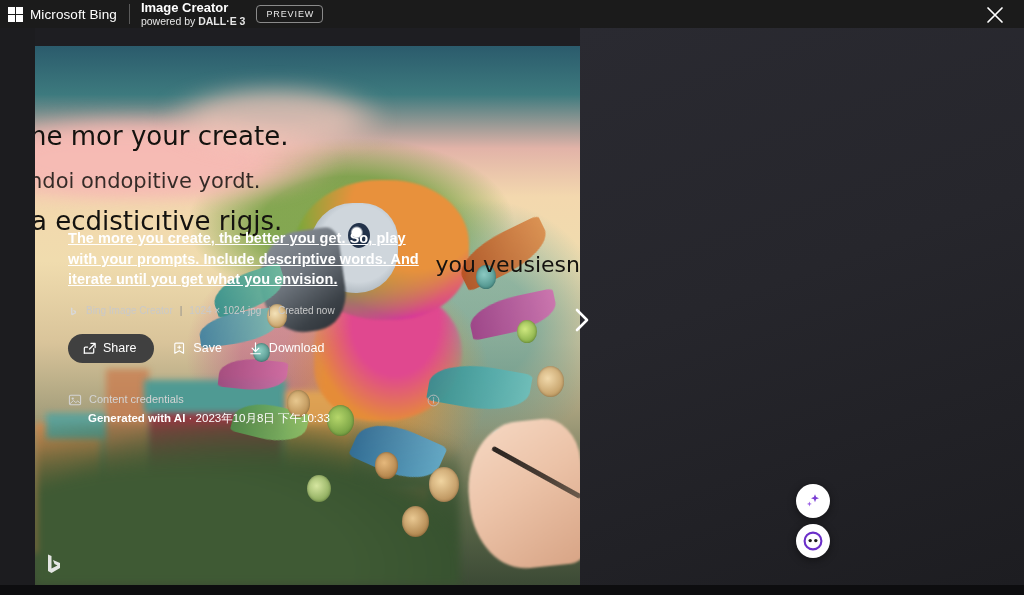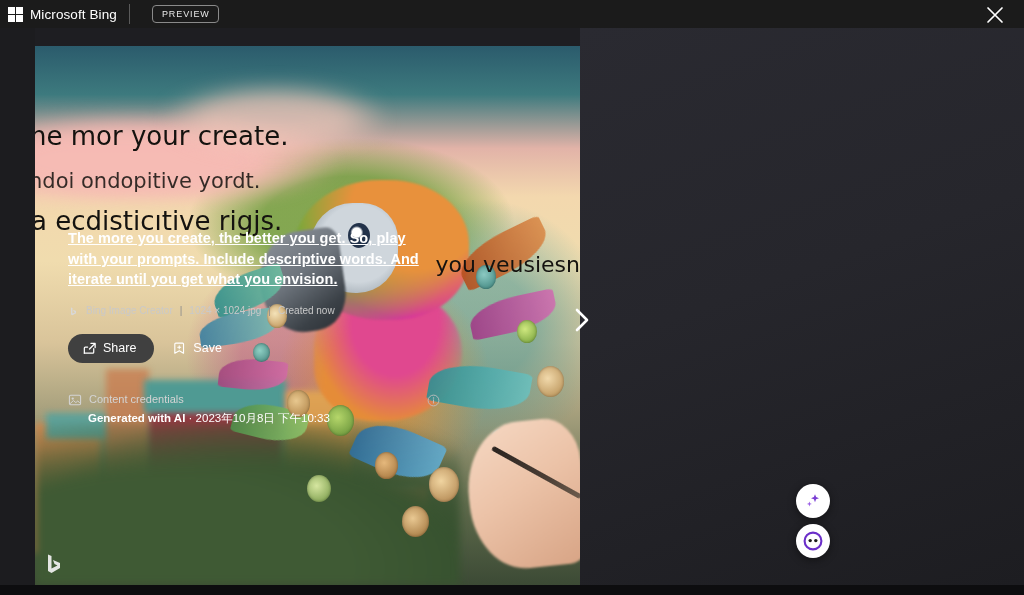--- a/index.html
+++ b/index.html
@@ -268,20 +268,24 @@
 
 <div id="topbar">
   <div id="ms-logo-mark">
     <i></i>
       <i></i>
       <i></i>
       <i></i>
   </div>
   <span id="ms-logo-text">Microsoft Bing</span>
   <div id="topbar-divider"></div>
+  <div id="ic-brand">
+    <span id="ic-title">Image Creator</span>
+    <span id="ic-sub"><span>powered by </span><b>DALL·E 3</b></span>
+  </div>
   <span id="preview-badge">PREVIEW</span>
 
   <div id="close-btn">
     <svg width="26" height="26" viewBox="0 0 26 26">
       <path d="M6 6 L20 20 M20 6 L6 20" stroke="#ffffff" stroke-width="1.7" fill="none" stroke-linecap="round"></path>
     </svg>
   </div>
 </div>
 
 <div id="stage">
@@ -384,20 +388,28 @@
       </button>
 
       <button class="act" id="act-save">
         <svg width="15" height="15" viewBox="0 0 16 16">
           <path d="M4 2.2 h7.3 a1 1 0 0 1 1 1 V13 L7.8 10.4 L3 13 V3.2 a1 1 0 0 1 1-1 z" stroke="#fff" stroke-width="1.2" fill="none" stroke-linejoin="round"></path>
           <path d="M7.7 5 V8.2 M6.1 6.6 H9.3" stroke="#fff" stroke-width="1.1" stroke-linecap="round"></path>
         </svg>
         <span>Save</span>
       </button>
 
+      <button class="act" id="act-download">
+        <svg width="15" height="15" viewBox="0 0 16 16">
+          <path d="M8 2 V11" stroke="#fff" stroke-width="1.3" stroke-linecap="round"></path>
+          <path d="M4.4 7.6 L8 11.2 L11.6 7.6" stroke="#fff" stroke-width="1.3" fill="none" stroke-linecap="round" stroke-linejoin="round"></path>
+          <path d="M3 13.6 H13" stroke="#fff" stroke-width="1.3" stroke-linecap="round"></path>
+        </svg>
+        <span>Download</span>
+      </button>
 
     </div>
 
     <div id="credentials">
       <div id="cred-head">
         <svg width="14" height="14" viewBox="0 0 16 16">
           <rect x="1.6" y="2.6" width="12.8" height="10.8" rx="1.4" stroke="#d4d4d4" stroke-width="1.2" fill="none"></rect>
           <circle cx="5.4" cy="6.4" r="1.3" fill="#d4d4d4"></circle>
           <path d="M2.4 12.2 L6.2 8.6 L9 11 L11.2 9 L13.6 11.6" stroke="#d4d4d4" stroke-width="1.1" fill="none" stroke-linejoin="round"></path>
         </svg>

